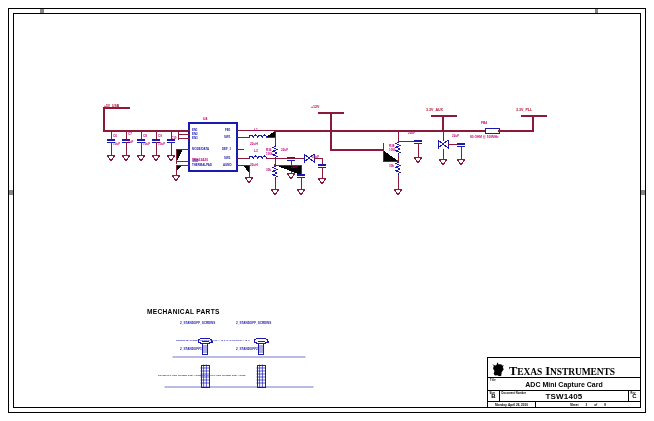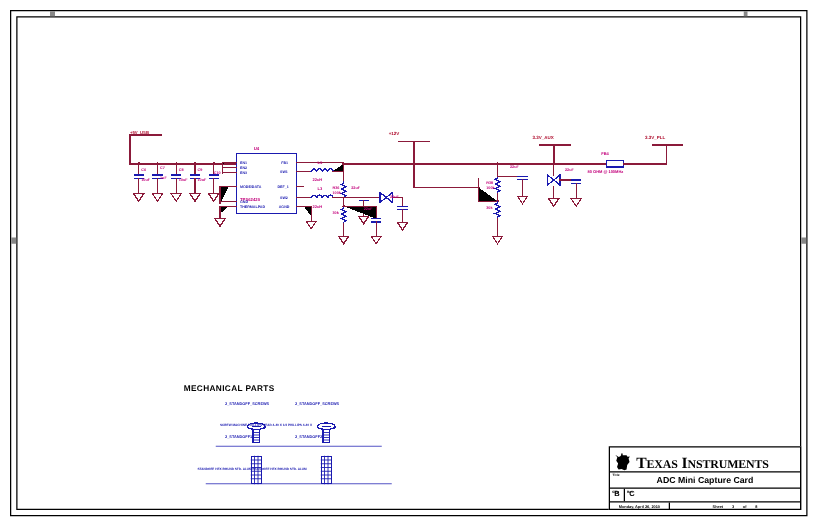--- a/index.html
+++ b/index.html
@@ -350,20 +350,24 @@
     <div class="tb-row tb-title">
       <span class="cap">Title</span>
       <span class="val">ADC Mini Capture Card</span>
     </div>
 
     <div class="tb-row tb-num">
       <div class="cell c-size">
         <span class="cap">Size</span>
         <span class="val">B</span>
       </div>
+      <div class="cell c-doc">
+        <span class="cap">Document Number</span>
+        <span class="val">TSW1405</span>
+      </div>
       <div class="cell c-rev">
         <span class="cap">Rev</span>
         <span class="val">C</span>
       </div>
     </div>
 
     <div class="tb-row tb-foot">
       <div class="cell c-date">
         <span class="val">Monday, April 26, 2010</span>
       </div>

